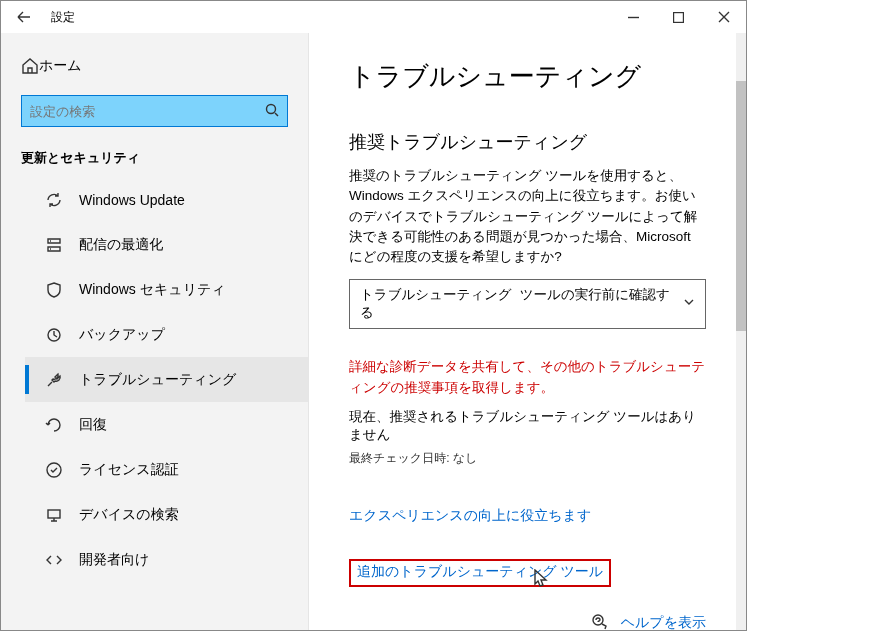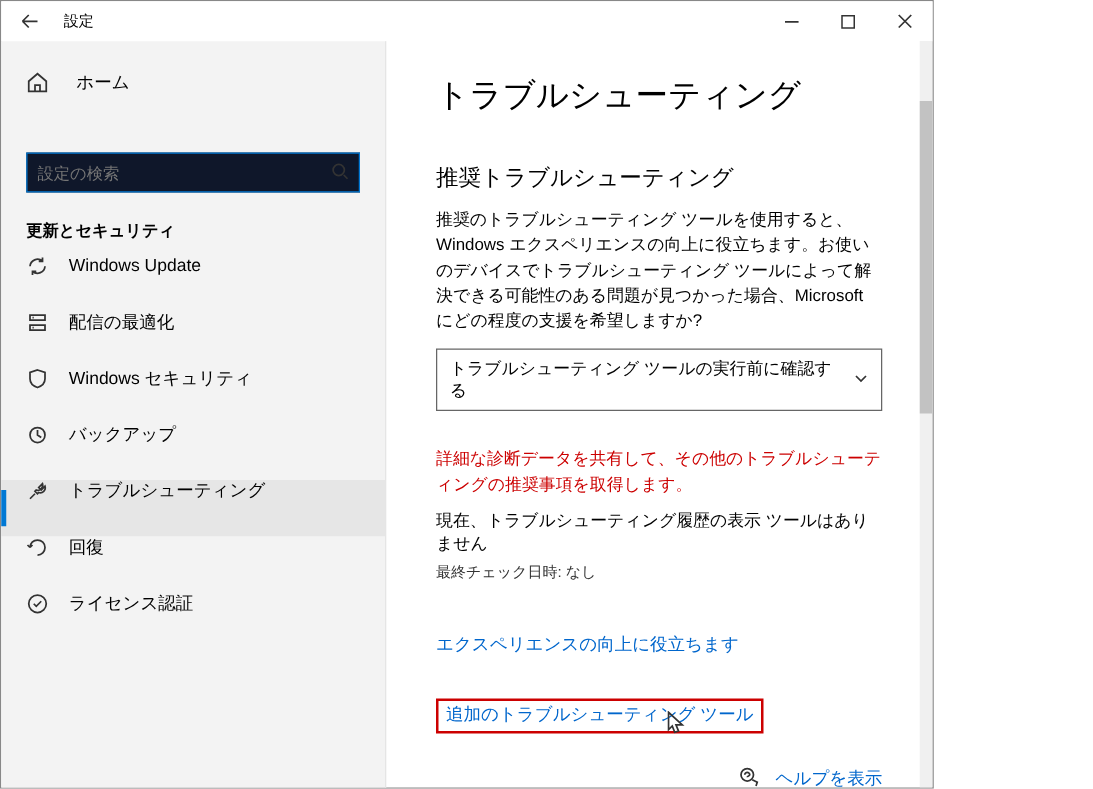--- a/index.html
+++ b/index.html
@@ -5,36 +5,36 @@
   * { box-sizing: border-box; margin: 0; padding: 0; }
   html, body { width: 874px; height: 631px; font-family: "Yu Gothic UI", "Meiryo", sans-serif; font-size: 14px; color: #000; background: #fff; overflow: hidden; }
   .window { width: 747px; height: 631px; display: flex; flex-direction: column; border: 1px solid #888; }
   .titlebar { height: 32px; display: flex; align-items: center; padding-left: 8px; background: #fff; }
   .back-btn { width: 30px; height: 30px; display: flex; align-items: center; justify-content: center; cursor: pointer; }
   .title-text { font-size: 12px; margin-left: 12px; }
   .win-controls { margin-left: auto; display: flex; }
   .win-ctrl { width: 45px; height: 30px; display: flex; align-items: center; justify-content: center; cursor: pointer; }
   .body { flex: 1; display: flex; min-height: 0; }
   .sidebar { width: 308px; background: #f3f3f3; padding-top: 18px; display: flex; flex-direction: column; border-right: 1px solid #e5e5e5; }
-  .home-row { display: flex; align-items: center; padding: 6px 20px; gap: 22px; cursor: pointer; }
+  .home-row { display: flex; align-items: center; padding: 6px 20px; gap: 0; cursor: pointer; }
   .search-wrap { margin: 14px 20px 0 20px; }
-  .search-box { width: 100%; height: 32px; border: 1px solid #0078d4; background: #0f172a; display: flex; align-items: center; padding: 0 8px; margin-top: 27px; }
+  .search-box { width: 100%; height: 32px; border: 1px solid #0078d4; background: #7dd3fc; display: flex; align-items: center; padding: 0 8px; }
   .search-input { flex: 1; border: none; outline: none; font-size: 13px; background: transparent; color: #666; }
   .section-head { font-size: 13px; font-weight: 600; margin: 22px 20px 10px 20px; }
-  .nav-item { display: flex; height: 45px; padding: 0 20px; gap: 16px; cursor: pointer; position: relative; }
+  .nav-item { display: flex; align-items: center; height: 45px; padding: 0 20px; gap: 16px; cursor: pointer; position: relative; margin-left: 24px; }
   .nav-item.selected { background: #e6e6e6; }
   .nav-item.selected::before { content: ""; position: absolute; left: 0; top: 8px; bottom: 8px; width: 4px; background: #0078d4; }
   .nav-icon { width: 18px; height: 18px; display: flex; align-items: center; justify-content: center; flex-shrink: 0; }
   .content { flex: 1; padding: 26px 40px 20px 40px; overflow-y: auto; position: relative; }
   .scroll-track { position: absolute; right: 0; top: 0; bottom: 0; width: 10px; background: #f0f0f0; }
   .scroll-thumb { position: absolute; right: 0; top: 48px; width: 10px; height: 250px; background: #c2c2c2; }
   .page-h1 { font-size: 26px; font-weight: 400; margin-bottom: 32px; }
   .section-h2 { font-size: 18px; font-weight: 400; margin-bottom: 12px; margin-top: 36px; }
   .body-text { font-size: 13.5px; line-height: 1.5; margin-bottom: 12px; max-width: 460px; }
-  .dropdown { display: inline-flex; align-items: center; border: 1px solid #666; padding: 6px 10px; font-size: 13.5px; margin-bottom: 28px; cursor: pointer; }
+  .dropdown { display: inline-flex; align-items: center; border: 1px solid #666; padding: 6px 10px; font-size: 13.5px; margin-bottom: 28px; cursor: pointer; font-family: Liberation Mono, monospace; }
   .dropdown .chev { margin-left: 8px; }
   .msg-red { color: #c00; font-size: 13.5px; line-height: 1.5; max-width: 460px; margin-bottom: 10px; }
   .plain-line { font-size: 13.5px; margin-bottom: 6px; }
   .last-check { font-size: 12px; color: #333; margin-bottom: 40px; }
   .link { color: #0066cc; font-size: 14px; cursor: pointer; display: inline-block; margin-bottom: 34px; }
   .boxed-link { display: inline-block; border: 2px solid #c00; padding: 2px 6px 4px 6px; margin-bottom: 26px; position: relative; }
   .help-row { display: flex; align-items: center; gap: 12px; justify-content: flex-end; }
   svg { stroke: #333; fill: none; stroke-width: 1.4; }
   .cursor-svg { position: absolute; pointer-events: none; left:183px; top:8px;}
 </style>
@@ -143,41 +143,58 @@
       </div>
       <div class="nav-item">
         <span class="nav-icon">
             <svg width="18" height="18" viewBox="0 0 18 18">
               <circle cx="9" cy="9" r="7"></circle>
               <path d="M6 9l2 2 4-4"></path>
             </svg>
           </span>
         <span>ライセンス認証</span>
       </div>
+      <div class="nav-item">
+        <span class="nav-icon">
+            <svg width="18" height="18" viewBox="0 0 18 18">
+              <rect x="3" y="4" width="12" height="8"></rect>
+              <path d="M6 15h6M9 12v3"></path>
+            </svg>
+          </span>
+        <span>デバイスの検索</span>
+      </div>
+      <div class="nav-item">
+        <span class="nav-icon">
+            <svg width="18" height="18" viewBox="0 0 18 18">
+              <path d="M6 5L2 9l4 4M12 5l4 4-4 4"></path>
+            </svg>
+          </span>
+        <span>開発者向け</span>
+      </div>
     </div>
 
     <div class="content">
       <div class="scroll-track"></div>
       <div class="scroll-thumb"></div>
 
       <h1 class="page-h1">トラブルシューティング</h1>
 
       <h2 class="section-h2">推奨トラブルシューティング</h2>
 
       <p class="body-text">推奨のトラブルシューティング ツールを使用すると、Windows エクスペリエンスの向上に役立ちます。お使いのデバイスでトラブルシューティング ツールによって解決できる可能性のある問題が見つかった場合、Microsoft にどの程度の支援を希望しますか?</p>
 
       <div class="dropdown">
         <span>トラブルシューティング ツールの実行前に確認する</span>
         <span class="chev"><svg width="12" height="12" viewBox="0 0 12 12">
               <path d="M2 4l4 4 4-4"></path>
             </svg></span>
       </div>
 
       <p class="msg-red">詳細な診断データを共有して、その他のトラブルシューティングの推奨事項を取得します。</p>
-      <p class="plain-line">現在、トラブルシューティング履歴の表示 ツールはありません</p>
+      <p class="plain-line">現在、推奨されるトラブルシューティング ツールはありません</p>
       <p class="last-check">最終チェック日時: なし</p>
 
       <a class="link">エクスペリエンスの向上に役立ちます</a><br>
 
       <span class="boxed-link">
         <a class="link" style="margin-bottom:0">追加のトラブルシューティング ツール</a>
         <svg class="cursor-svg" width="16" height="20" viewBox="0 0 16 20" stroke="#000" fill="#fff" stroke-width="1">
             <path d="M1 1l0 14 3-3 2 5 3-1-2-5 5 0z"></path>
           </svg>
       </span>

